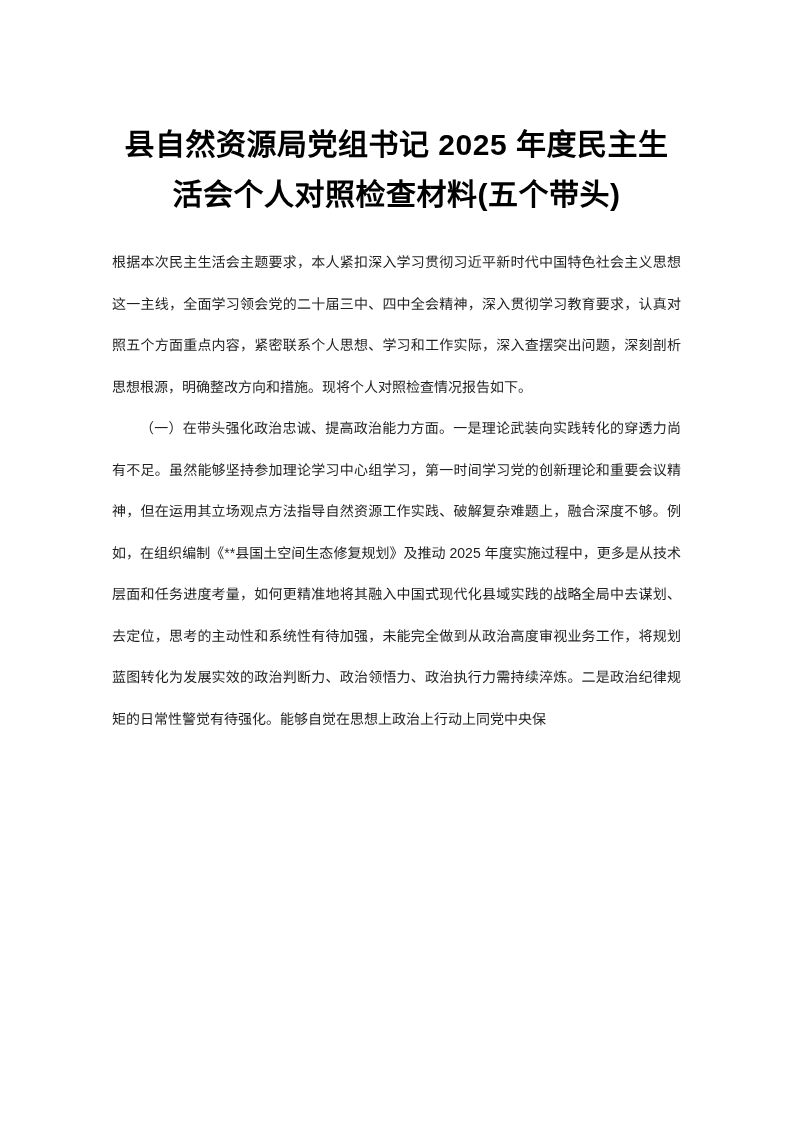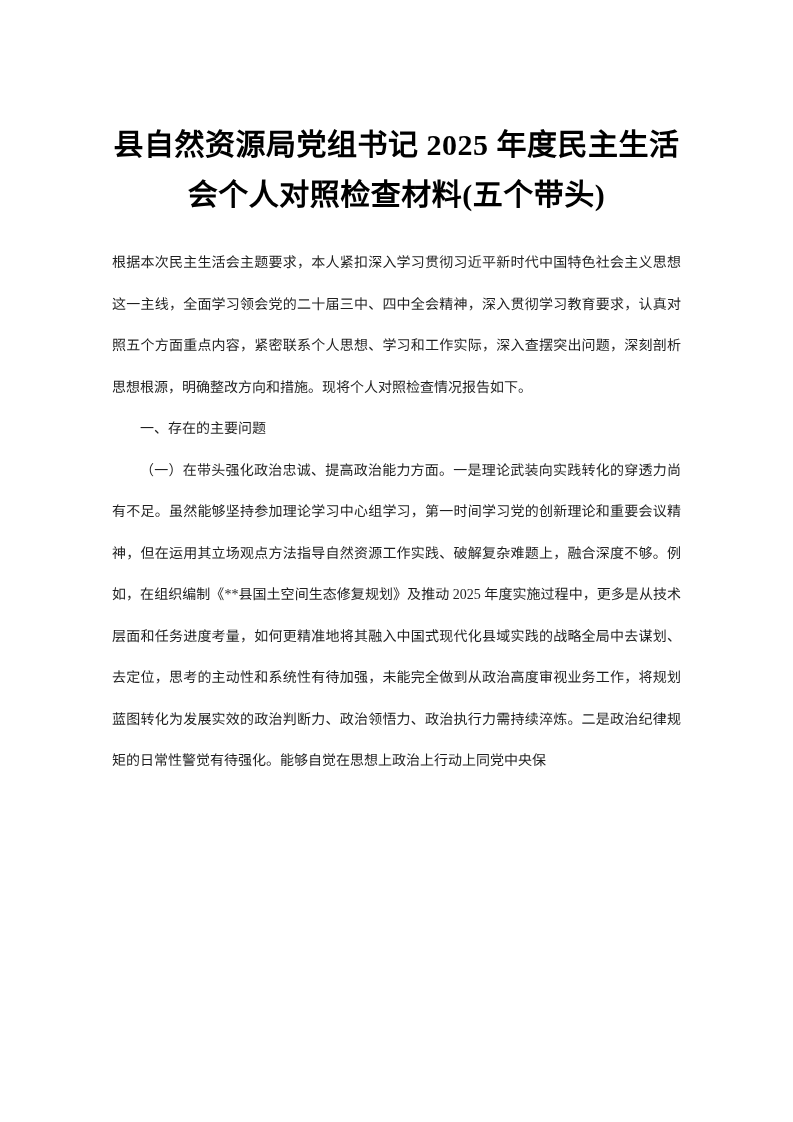--- a/index.html
+++ b/index.html
@@ -10,21 +10,21 @@
   }
   .page {
     position: relative;
     width: 793px;
     height: 1122px;
     margin: 0 auto;
     box-sizing: border-box;
     padding: 120px 112px 40px 112px;
     background: #ffffff;
     color: #1f1f1f;
-    font-family: Liberation Serif, serif;
+    font-family: Liberation Sans, sans-serif;
     overflow: hidden;
   }
   .doc-title {
     margin: 0 0 22px 0;
     font-size: 30px;
     font-weight: 700;
     line-height: 50px;
     text-align: center;
     color: #000000;
     letter-spacing: 0.5px;
@@ -42,16 +42,15 @@
   }
 </style>
 </head>
 <body>
 
 <div class="page">
   <h1 class="doc-title">县自然资源局党组书记 2025 年度民主生活会个人对照检查材料(五个带头)</h1>
 
   <p class="para">根据本次民主生活会主题要求，本人紧扣深入学习贯彻习近平新时代中国特色社会主义思想这一主线，全面学习领会党的二十届三中、四中全会精神，深入贯彻学习教育要求，认真对照五个方面重点内容，紧密联系个人思想、学习和工作实际，深入查摆突出问题，深刻剖析思想根源，明确整改方向和措施。现将个人对照检查情况报告如下。</p>
 
-  <p class="para indent">一、存在的主要问题</p>
 
   <p class="para indent">（一）在带头强化政治忠诚、提高政治能力方面。一是理论武装向实践转化的穿透力尚有不足。虽然能够坚持参加理论学习中心组学习，第一时间学习党的创新理论和重要会议精神，但在运用其立场观点方法指导自然资源工作实践、破解复杂难题上，融合深度不够。例如，在组织编制《**县国土空间生态修复规划》及推动 2025 年度实施过程中，更多是从技术层面和任务进度考量，如何更精准地将其融入中国式现代化县域实践的战略全局中去谋划、去定位，思考的主动性和系统性有待加强，未能完全做到从政治高度审视业务工作，将规划蓝图转化为发展实效的政治判断力、政治领悟力、政治执行力需持续淬炼。二是政治纪律规矩的日常性警觉有待强化。能够自觉在思想上政治上行动上同党中央保</p>
 </div>
 
 </body></html>

